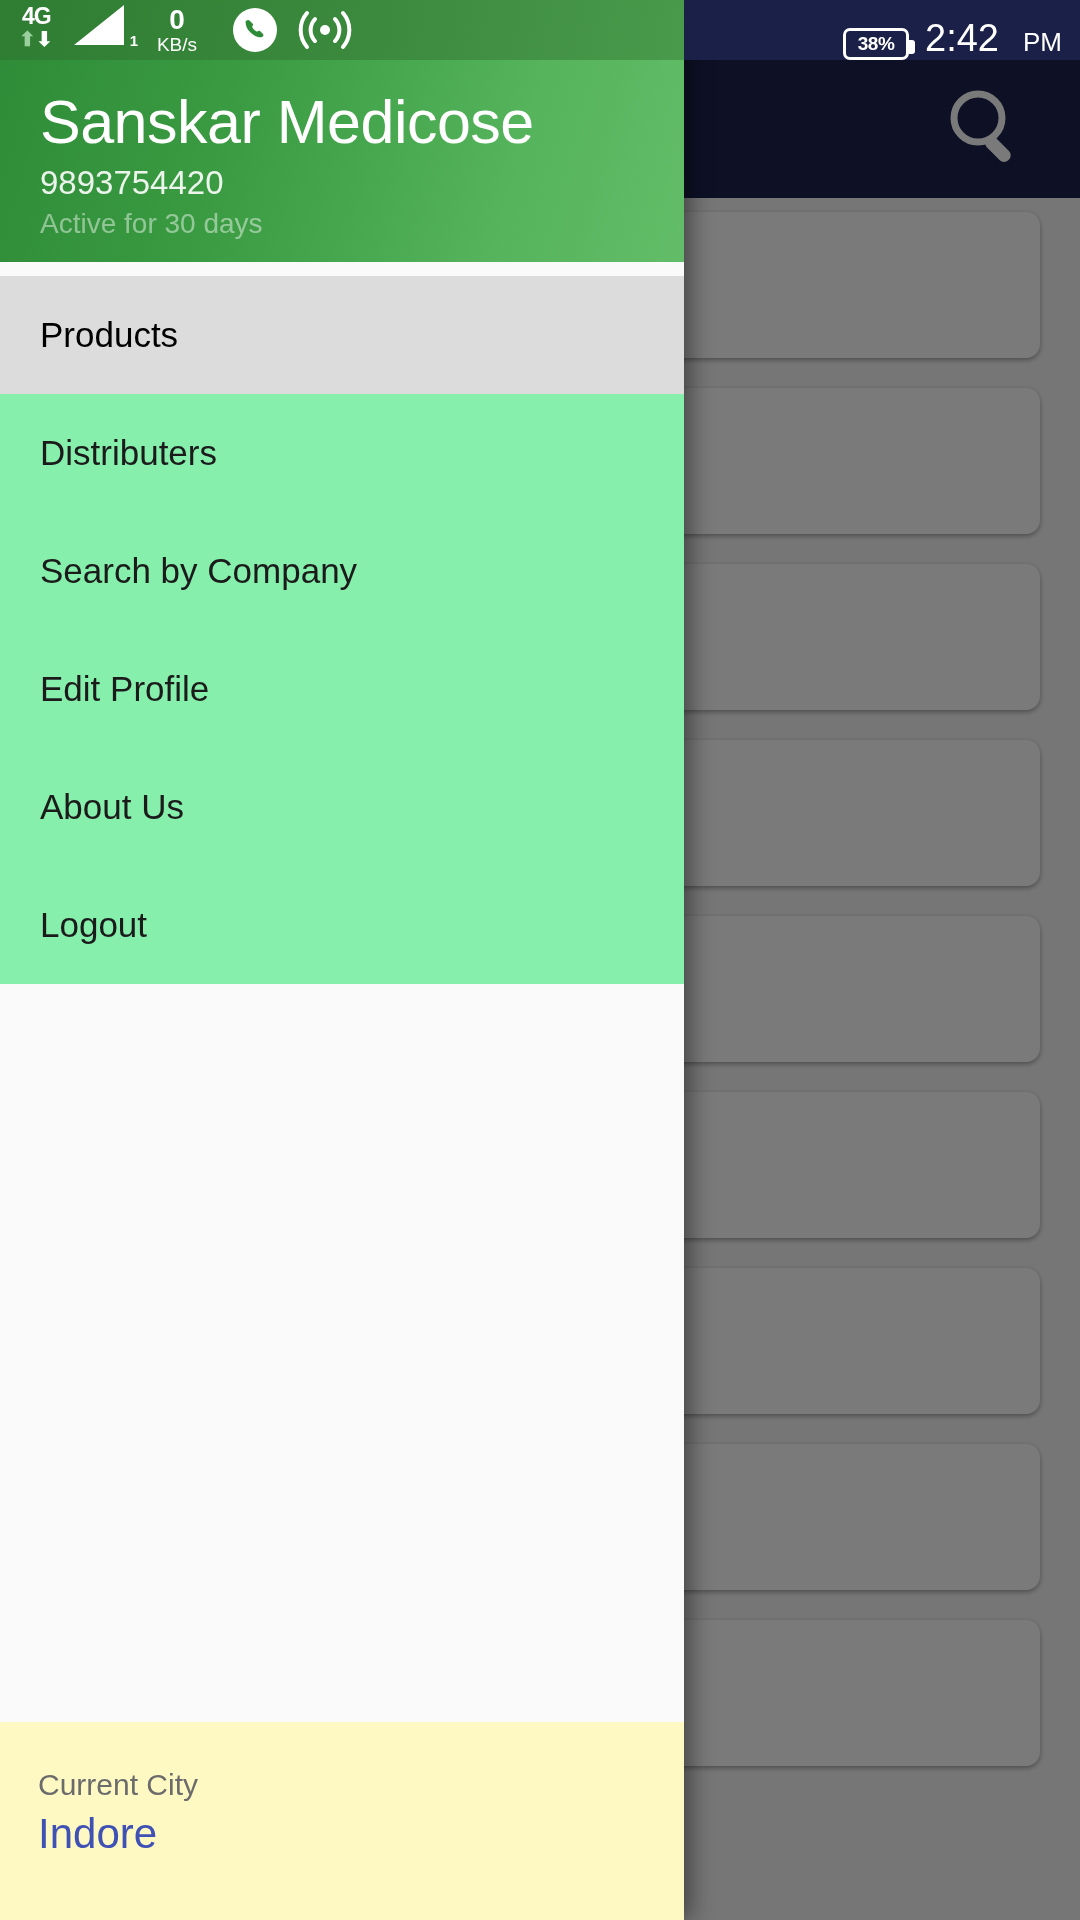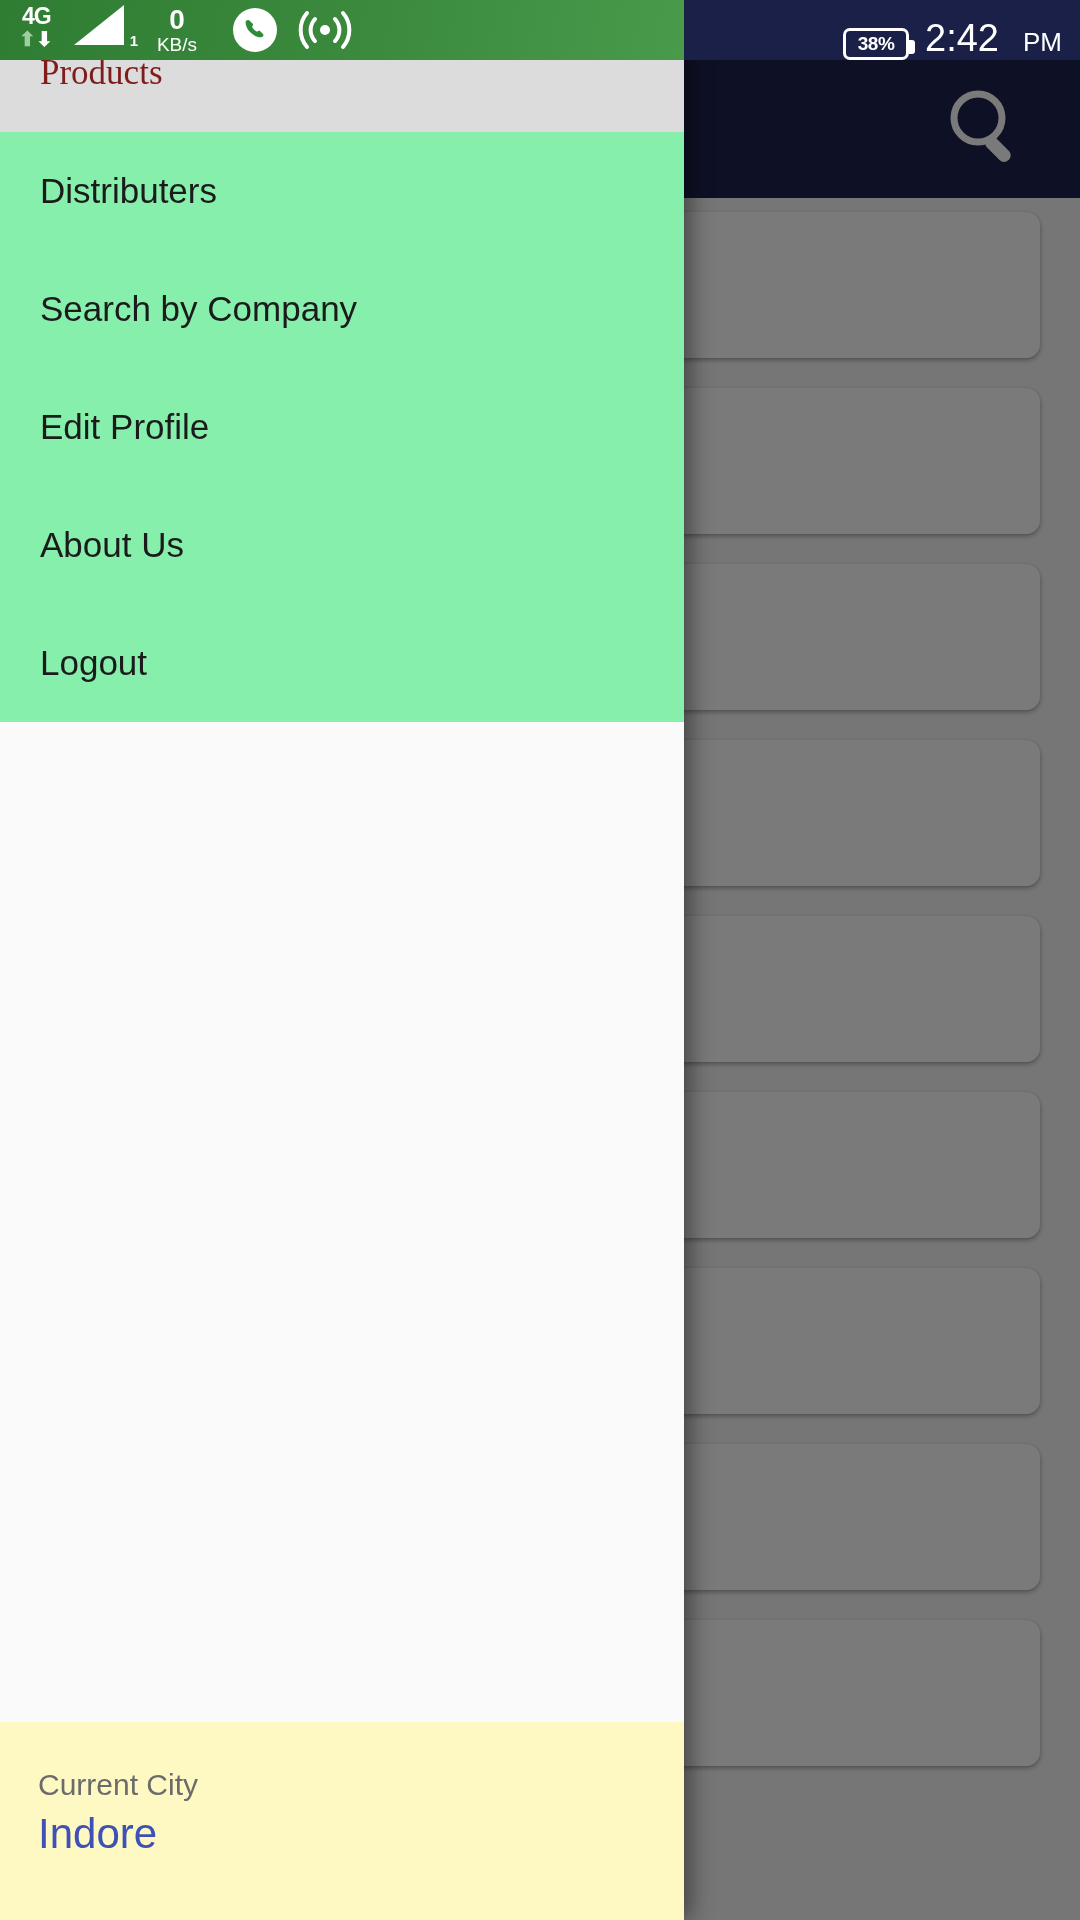--- a/index.html
+++ b/index.html
@@ -131,21 +131,21 @@
   .drawer-gap { height:14px; flex:0 0 14px; background:#fafafa; }
 
   .menu { flex:1 1 auto; background:#fafafa; }
   .menu-item {
     height:118px; display:flex; align-items:center;
     padding-left:40px;
     font-size:35px; color:#1b1b1b; font-weight:400;
     background:#86efac;
   }
   .menu-item.active {
-    background:#dcdcdc; color:#7f1d1d;font-family:Liberation Serif, serif;
+    background:#dcdcdc; color:#000000;
   }
   .drawer-footer {
     flex:0 0 198px; background:#fef9c3;
     padding:46px 0 0 38px;
   }
   .drawer-footer .fl {
     font-size:30px; color:#6b6b6b; line-height:1.1;
   }
   .drawer-footer .fv {
     font-size:42px; color:#3f51b5; margin-top:10px; line-height:1.1;
@@ -175,20 +175,25 @@
         <div class="bg-card" style="top: 1070px;"></div>
         <div class="bg-card" style="top: 1246px;"></div>
         <div class="bg-card" style="top: 1422px;"></div>
       </div>
   </div>
 
   <div class="scrim"></div>
 
   <div class="drawer">
 
+    <div class="drawer-header">
+      <div class="title">Sanskar Medicose</div>
+      <div class="phone">9893754420</div>
+      <div class="active">Active for 30 days</div>
+    </div>
 
     <div class="drawer-gap"></div>
 
     <div class="menu" id="menuList">
         <div class="menu-item active">
           <span>Products</span>
         </div>
         <div class="menu-item">
           <span>Distributers</span>
         </div>

